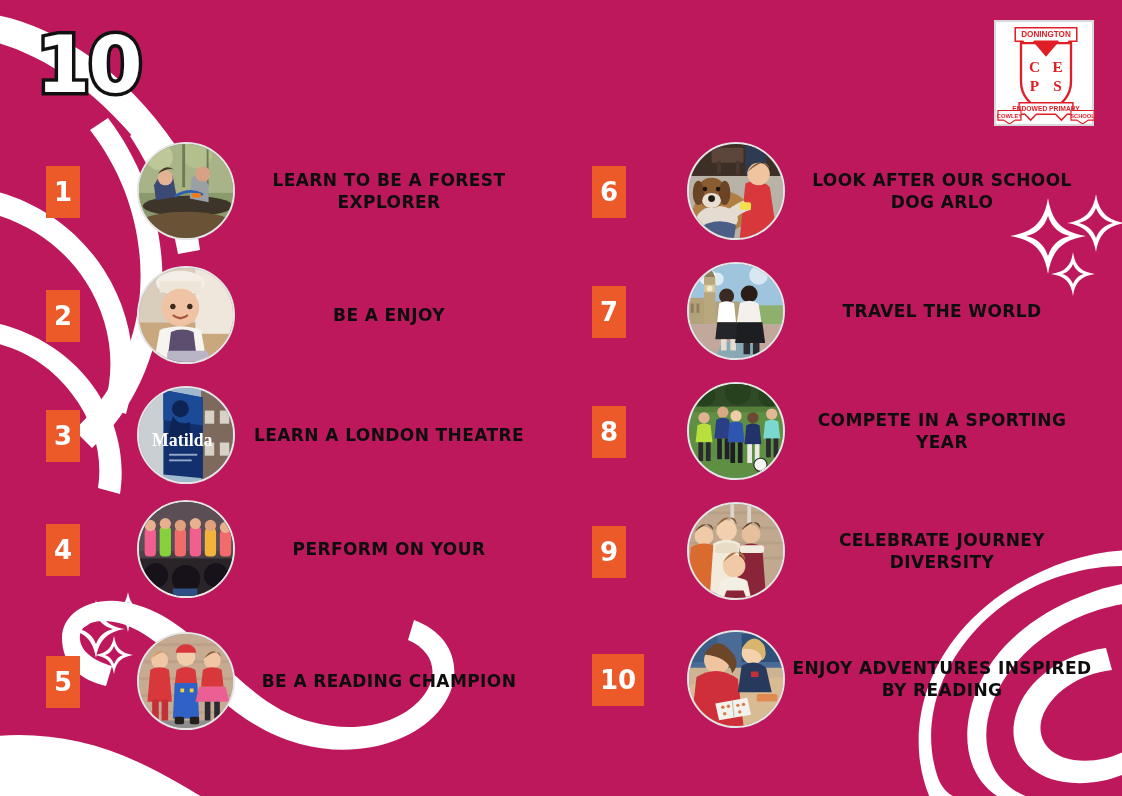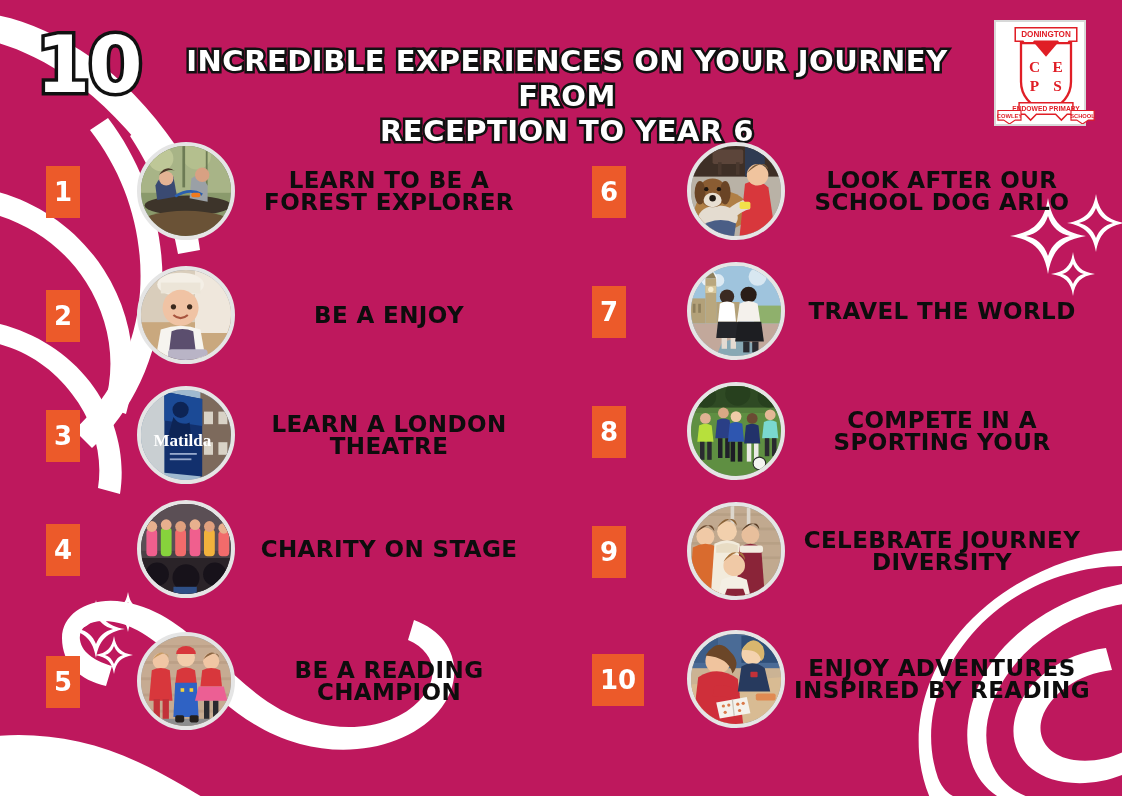--- a/index.html
+++ b/index.html
@@ -29,46 +29,46 @@
   .title{
     position:absolute;left:152px;top:44px;width:830px;
     font-size:29px;font-weight:bold;line-height:35px;
     color:#ffffff;text-align:center;letter-spacing:0.5px;
     -webkit-text-stroke:5px #111111;
     paint-order:stroke fill;
     font-family:"DejaVu Sans","Liberation Sans",sans-serif;
   }
   
   .crest{
-    position:absolute;left:994px;top:20px;width:92px;height:106px;
+    position:absolute;left:994px;top:20px;width:100px;height:106px;
     background:#ffffff;border:2px solid #d8d8d8;box-sizing:border-box;
   }
 
   
   .item{position:absolute;height:108px;}
   .badge{
     position:absolute;left:0;top:24px;
     width:34px;height:52px;background:#EC5A2A;
     color:#ffffff;font-size:26px;font-weight:bold;
     display:flex;align-items:center;justify-content:center;
     font-family:"DejaVu Sans","Liberation Sans",sans-serif;
   }
   .badge.wide{width:52px;}
   .photo{
     position:absolute;left:91px;top:0;
     width:98px;height:98px;border-radius:50%;
-    border:4px solid #e5e5e5;box-sizing:border-box;
+    border:2px solid #e5e5e5;box-sizing:border-box;
     overflow:hidden;background:#9aa3a8;
   }
   .photo .pic{position:absolute;left:0;top:0;width:100%;height:100%;}
   .caption{
     position:absolute;left:196px;top:0;width:294px;height:98px;
     display:flex;align-items:center;justify-content:center;
     text-align:center;color:#0d0d0d;
-    font-size:23px;font-weight:bold;line-height:22px;letter-spacing:0.4px;
+    font-size:17px;font-weight:bold;line-height:22px;letter-spacing:0.4px;
     font-family:"DejaVu Sans","Liberation Sans",sans-serif;
   }
   .col-left{left:46px;}
   .col-right{left:592px;}
   .col-right .photo{left:95px;}
   .col-right .caption{left:200px;width:300px;}
 </style>
 </head>
 <body>
 
@@ -139,24 +139,20 @@
       <path d="M114,636 C 116,648 121,653 133,655 C 121,657 116,662 114,674
                C 112,662 107,657 95,655 C 107,653 112,648 114,636 Z
                M114,646 C 112,651 109,654 105,655 C 109,656 112,659 114,664
                C 116,659 119,656 123,655 C 119,654 116,651 114,646 Z" fill="#ffffff" fill-rule="evenodd"></path>
     </g>
   </svg>
 
   <div class="header">
     <div class="big-number">10</div>
 
-    <div class="title">
-      <span>INCREDIBLE EXPERIENCES ON YOUR JOURNEY FROM</span><br>
-      <span>RECEPTION TO YEAR 6</span>
-    </div>
 
     <div class="crest">
       <svg viewBox="0 0 104 106" width="100" height="102">
 
         <path d="M20,6 H84 V20 H76 L70,28 L64,20 H40 L34,28 L28,20 H20 Z" fill="#ffffff" stroke="#E01E26" stroke-width="1.6"></path>
         <text x="52" y="16" text-anchor="middle" font-size="8.5" font-family="'Liberation Sans',sans-serif" font-weight="bold" fill="#E01E26">DONINGTON</text>
 
         <path d="M26,22 H78 V62 C78,78 66,88 52,94 C38,88 26,78 26,62 Z" fill="#ffffff" stroke="#E01E26" stroke-width="2.4"></path>
         <path d="M40,22 H64 L52,36 Z" fill="#E01E26"></path>
         <text x="40" y="52" text-anchor="middle" font-size="16" font-family="'Liberation Serif',serif" font-weight="bold" fill="#E01E26">C</text>
@@ -263,21 +259,21 @@
           <rect x="86" y="30" width="12" height="28" rx="4" fill="#f26b6b"></rect>
           <circle cx="92" cy="27" r="6" fill="#e8b08e"></circle>
         </g>
         <rect y="60" width="100" height="40" fill="#2a2328"></rect>
         <circle cx="18" cy="78" r="13" fill="#17121a"></circle>
         <circle cx="50" cy="82" r="15" fill="#17121a"></circle>
         <circle cx="82" cy="78" r="13" fill="#17121a"></circle>
         <rect x="36" y="92" width="26" height="10" fill="#2e4f86"></rect>
       </svg>
     </div>
-    <div class="caption">CHARITY ON STAGE</div>
+    <div class="caption">PERFORM ON YOUR</div>
   </div>
 
   <div class="item col-left" style="top:632px">
     <div class="badge">5</div>
     <div class="photo">
       <svg class="pic" viewBox="0 0 100 100" preserveAspectRatio="xMidYMid slice">
         <rect width="100" height="100" fill="#c6ab92"></rect>
         <g opacity=".35" fill="#a98d73">
           <rect y="10" width="100" height="3"></rect>
             <rect y="28" width="100" height="3"></rect>
@@ -427,21 +423,21 @@
         </g>
         <g>
           <circle cx="88" cy="32" r="6" fill="#e4b896"></circle>
           <path d="M81,40 q7,-4 14,0 l2,18 -18,0 Z" fill="#7ad8cf"></path>
           <rect x="82" y="58" width="5" height="20" fill="#2a2a30"></rect>
           <rect x="90" y="58" width="5" height="20" fill="#2a2a30"></rect>
         </g>
         <circle cx="76" cy="86" r="7" fill="#f4f4f0" stroke="#2a2a2a" stroke-width="1.2"></circle>
       </svg>
     </div>
-    <div class="caption">COMPETE IN A SPORTING YOUR</div>
+    <div class="caption">COMPETE IN A SPORTING YEAR</div>
   </div>
 
   <div class="item col-right" style="top:502px">
     <div class="photo">
       <svg class="pic" viewBox="0 0 100 100" preserveAspectRatio="xMidYMid slice">
         <rect width="100" height="100" fill="#c1a98f"></rect>
         <g opacity=".3" fill="#a38c72">
           <rect y="8" width="100" height="3"></rect>
             <rect y="24" width="100" height="3"></rect>
           <rect y="40" width="100" height="3"></rect>

